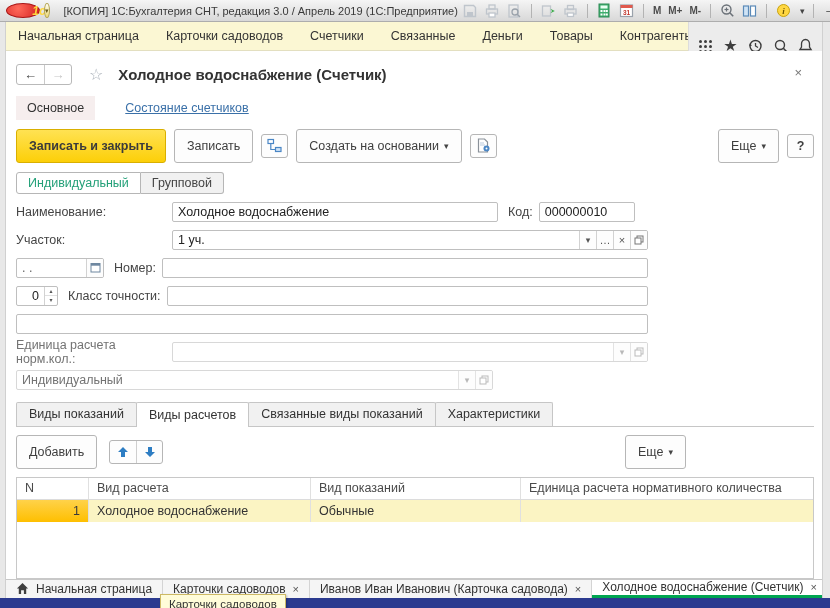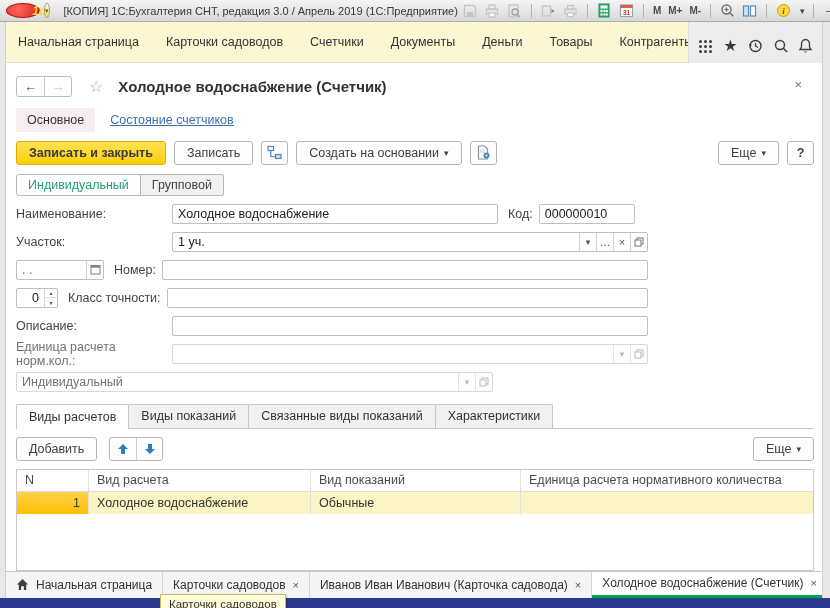--- a/index.html
+++ b/index.html
@@ -67,27 +67,27 @@
     display: flex; border: 1px solid #b9b9b9; border-radius: 3px;
     background: #fff; overflow: hidden; height: 21px;
   }
   .navbtn { width: 27px; display: flex; align-items: center; justify-content: center; font-size: 13px; }
   .navbtn.fwd { border-left: 1px solid #c9c9c9; color: #c6c6c6; }
   .navbtn.bk { color: #3f3f3f; }
   .hdr-star { color: #aab1b9; font-size: 16px; margin-left: 17px; line-height: 16px; }
   .ftitle { margin-left: 15px; font-size: 15px; font-weight: bold; color: #333; white-space: nowrap; }
   .navtabs { display: flex; align-items: center; margin-top: 9px; }
   .ntab-active { background: #f6eeee; padding: 5px 11px; color: #333; }
-  .ntab-link { margin-left: 15px; color: #3a70a8; text-decoration: underline; }
+  .ntab-link { margin-left: 30px; color: #3a70a8; text-decoration: underline; }
   
   .toolbar { display: flex; align-items: center; margin-top: 9px; gap: 8px; }
   .btn {
     height: 24px; background: #fdfdfd; border: 1px solid #b6b6b6; border-radius: 3px;
     display: inline-flex; align-items: center; justify-content: center;
-    padding: 4px 12px; color: #3e3e3e; white-space: nowrap;
+    padding: 16px 12px; color: #3e3e3e; white-space: nowrap;
   }
   .btn .caret { margin-left: 5px; }
   .btn-primary {
     background: linear-gradient(#ffe253, #fccf08);
     border-color: #d9af00; font-weight: bold; color: #3b3b3b;
   }
   .iconbtn { width: 27px; padding: 0; }
   .tb-spacer { flex: 1; }
   .btn-help { width: 27px; padding: 0; font-weight: bold; }
   
@@ -125,21 +125,21 @@
   .num .fval { text-align: right; }
   .inline-label { margin: 0 6px 0 10px; white-space: nowrap; color: #444; }
   
   .dtabs { display: flex; margin-top: 12px; border-bottom: 1px solid #c6c6c6; width: 798px; }
   .dtab {
     height: 24px; padding: 0 12px; border: 1px solid #c6c6c6; border-bottom: none;
     background: #f1f1f1; display: flex; align-items: center; color: #333;
     margin-right: -1px; border-radius: 2px 2px 0 0;
   }
   .dtab.active { background: #fff; position: relative; z-index: 2; margin-bottom: -1px; height: 25px; }
-  .dtoolbar { display: flex; margin-top: 8px; gap: 12px; width: 798px; }
+  .dtoolbar { display: flex; align-items: center; margin-top: 8px; gap: 12px; width: 670px; }
   .arrgrp { display: flex; border: 1px solid #b6b6b6; border-radius: 3px; overflow: hidden; height: 24px; background: #fdfdfd; }
   .arrbtn { width: 26px; display: flex; align-items: center; justify-content: center; }
   .arrbtn + .arrbtn { border-left: 1px solid #cfcfcf; }
   
   .tbl { width: 798px; margin-top: 8px; border: 1px solid #c8c8c8; background: #fff; height: 102px; }
   .trow { display: flex; height: 22px; align-items: stretch; }
   .trow.head { border-bottom: 1px solid #dcdcdc; color: #4a4a4a; }
   .tcell { padding: 0 8px; display: flex; align-items: center; border-right: 1px solid #e0e0e0; overflow: hidden; white-space: nowrap; }
   .c-n { width: 72px; flex: none; }
   .c-calc { width: 222px; flex: none; }
@@ -267,21 +267,21 @@
 
 <div class="frame">
   <div class="edge-l"></div>
   <div class="inner">
 
     <div class="menubar">
       <div class="menu-items">
         <span class="menu-item">Начальная страница</span>
         <span class="menu-item">Карточки садоводов</span>
         <span class="menu-item">Счетчики</span>
-        <span class="menu-item">Документы</span>
+        <span class="menu-item">Связанные</span>
         <span class="menu-item">Деньги</span>
         <span class="menu-item">Товары</span>
         <span class="menu-item">Контрагенты</span>
         <span class="menu-item"><span>Еще</span><span class="caret">▾</span></span>
       </div>
       <div class="menu-right">
         <span class="mr-ico">
           <svg width="15" height="15" viewBox="0 0 15 15">
               <g fill="#3d3d3d">
                 <circle cx="2.5" cy="2.5" r="1.5"></circle>
@@ -425,21 +425,20 @@
               <span>▾</span>
             </span>
           </div>
           <span class="inline-label">Класс точности:</span>
           <div class="field grow">
             <span class="fval"></span>
           </div>
         </div>
 
         <div class="frow">
-          <span class="flabel">Описание:</span>
           <div class="field grow">
             <span class="fval"></span>
           </div>
         </div>
 
         <div class="frow">
           <span class="flabel dim">Единица расчета норм.кол.:</span>
           <div class="field dis" style="width:477px;">
             <span class="fval dim"></span>
             <span class="cbtn">▾</span>
@@ -460,22 +459,22 @@
               <svg width="10" height="10" viewBox="0 0 10 10">
                   <rect x="3" y="1" width="6" height="6" fill="#fff" stroke="#bbb" stroke-width="1"></rect>
                   <rect x="1" y="3" width="6" height="6" fill="#fff" stroke="#bbb" stroke-width="1"></rect>
                 </svg>
             </span>
           </div>
         </div>
       </div>
 
       <div class="dtabs">
+        <span class="dtab">Виды показаний</span>
         <span class="dtab active">Виды расчетов</span>
-        <span class="dtab">Виды показаний</span>
         <span class="dtab">Связанные виды показаний</span>
         <span class="dtab">Характеристики</span>
       </div>
 
       <div class="dtoolbar">
         <span class="btn">Добавить</span>
         <span class="arrgrp">
           <span class="arrbtn">
             <svg width="12" height="12" viewBox="0 0 12 12">
                 <path d="M6 1 L11 6 H8 V11 H4 V6 H1 Z" fill="#2d7dc3"></path>

